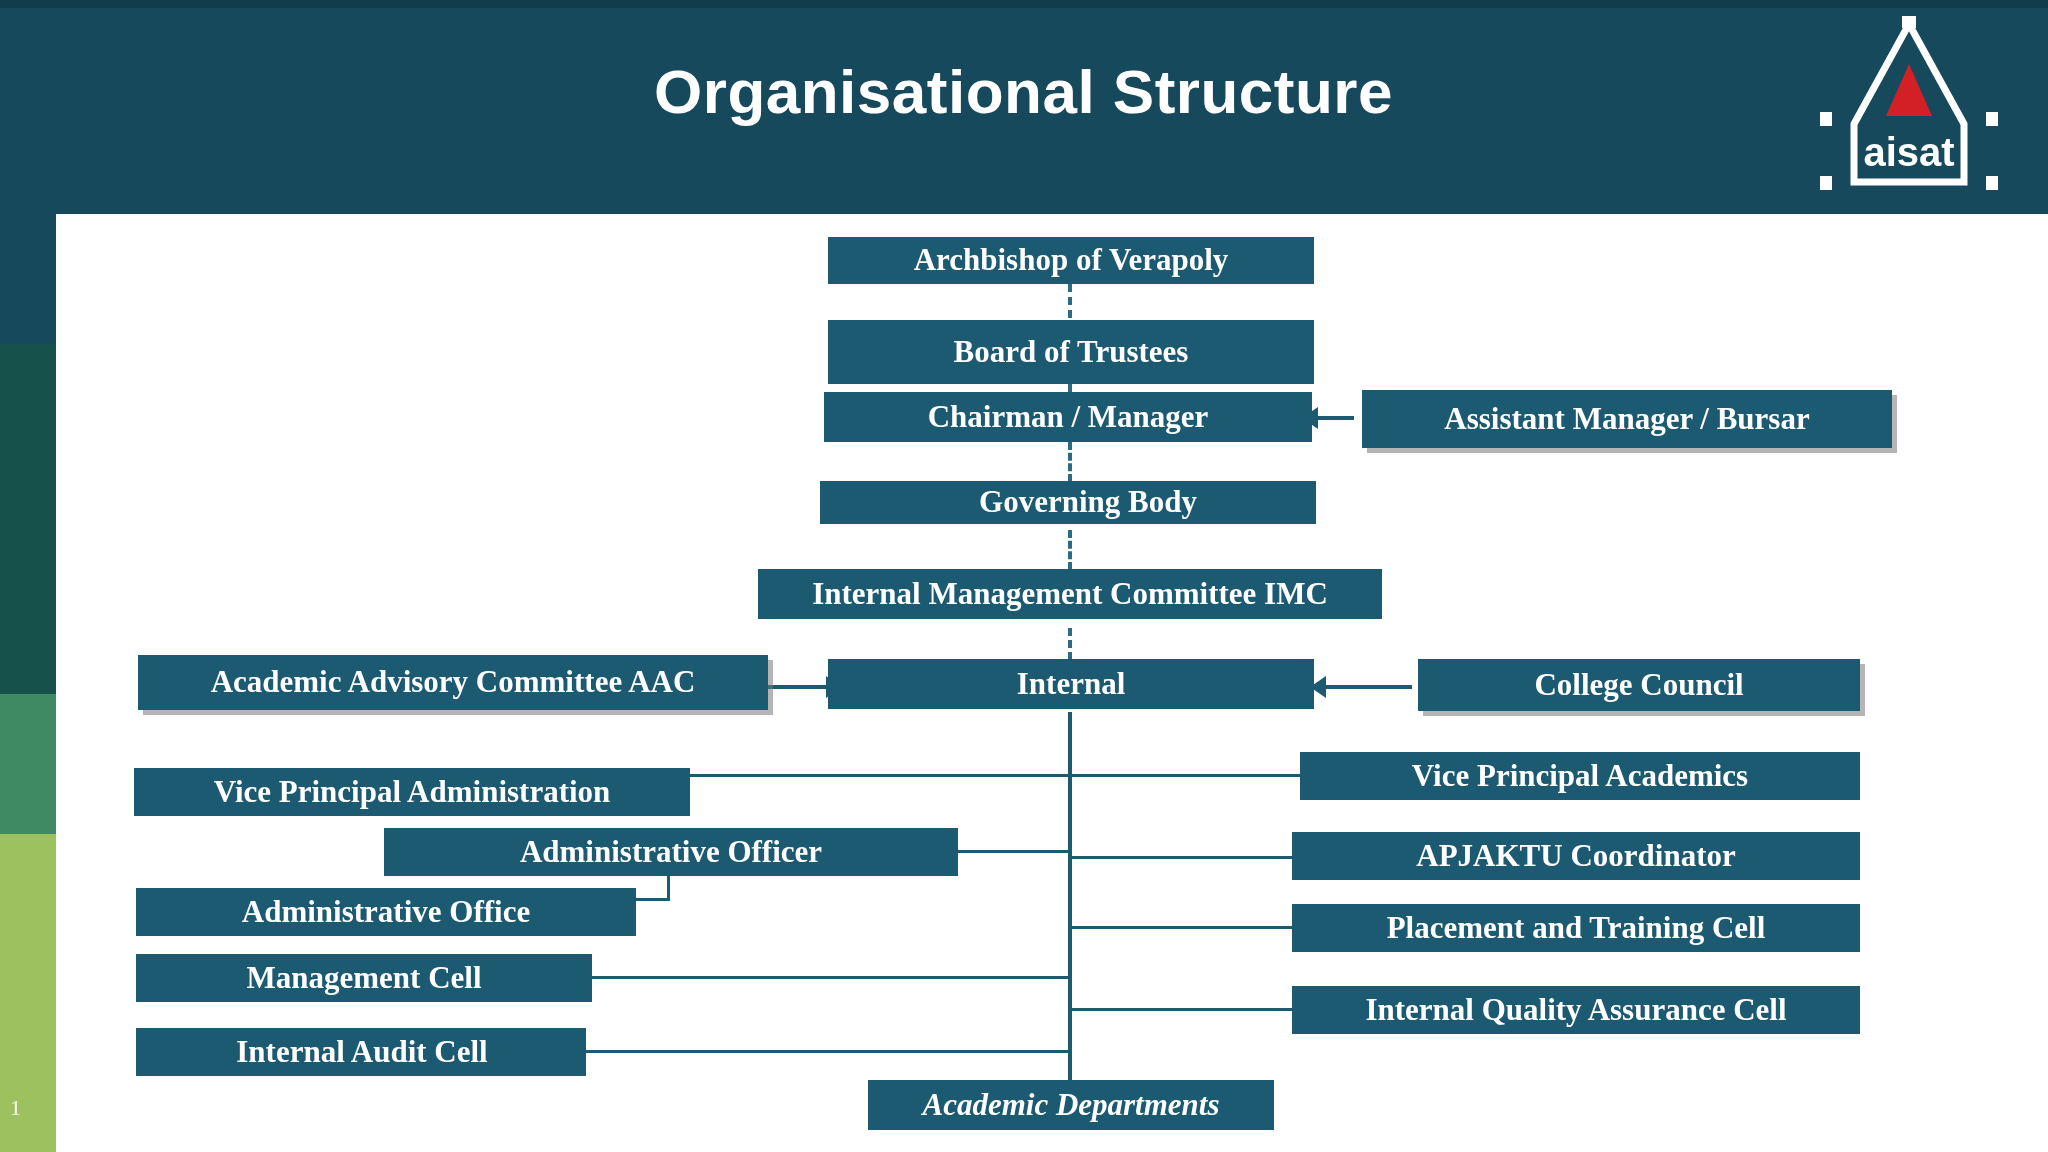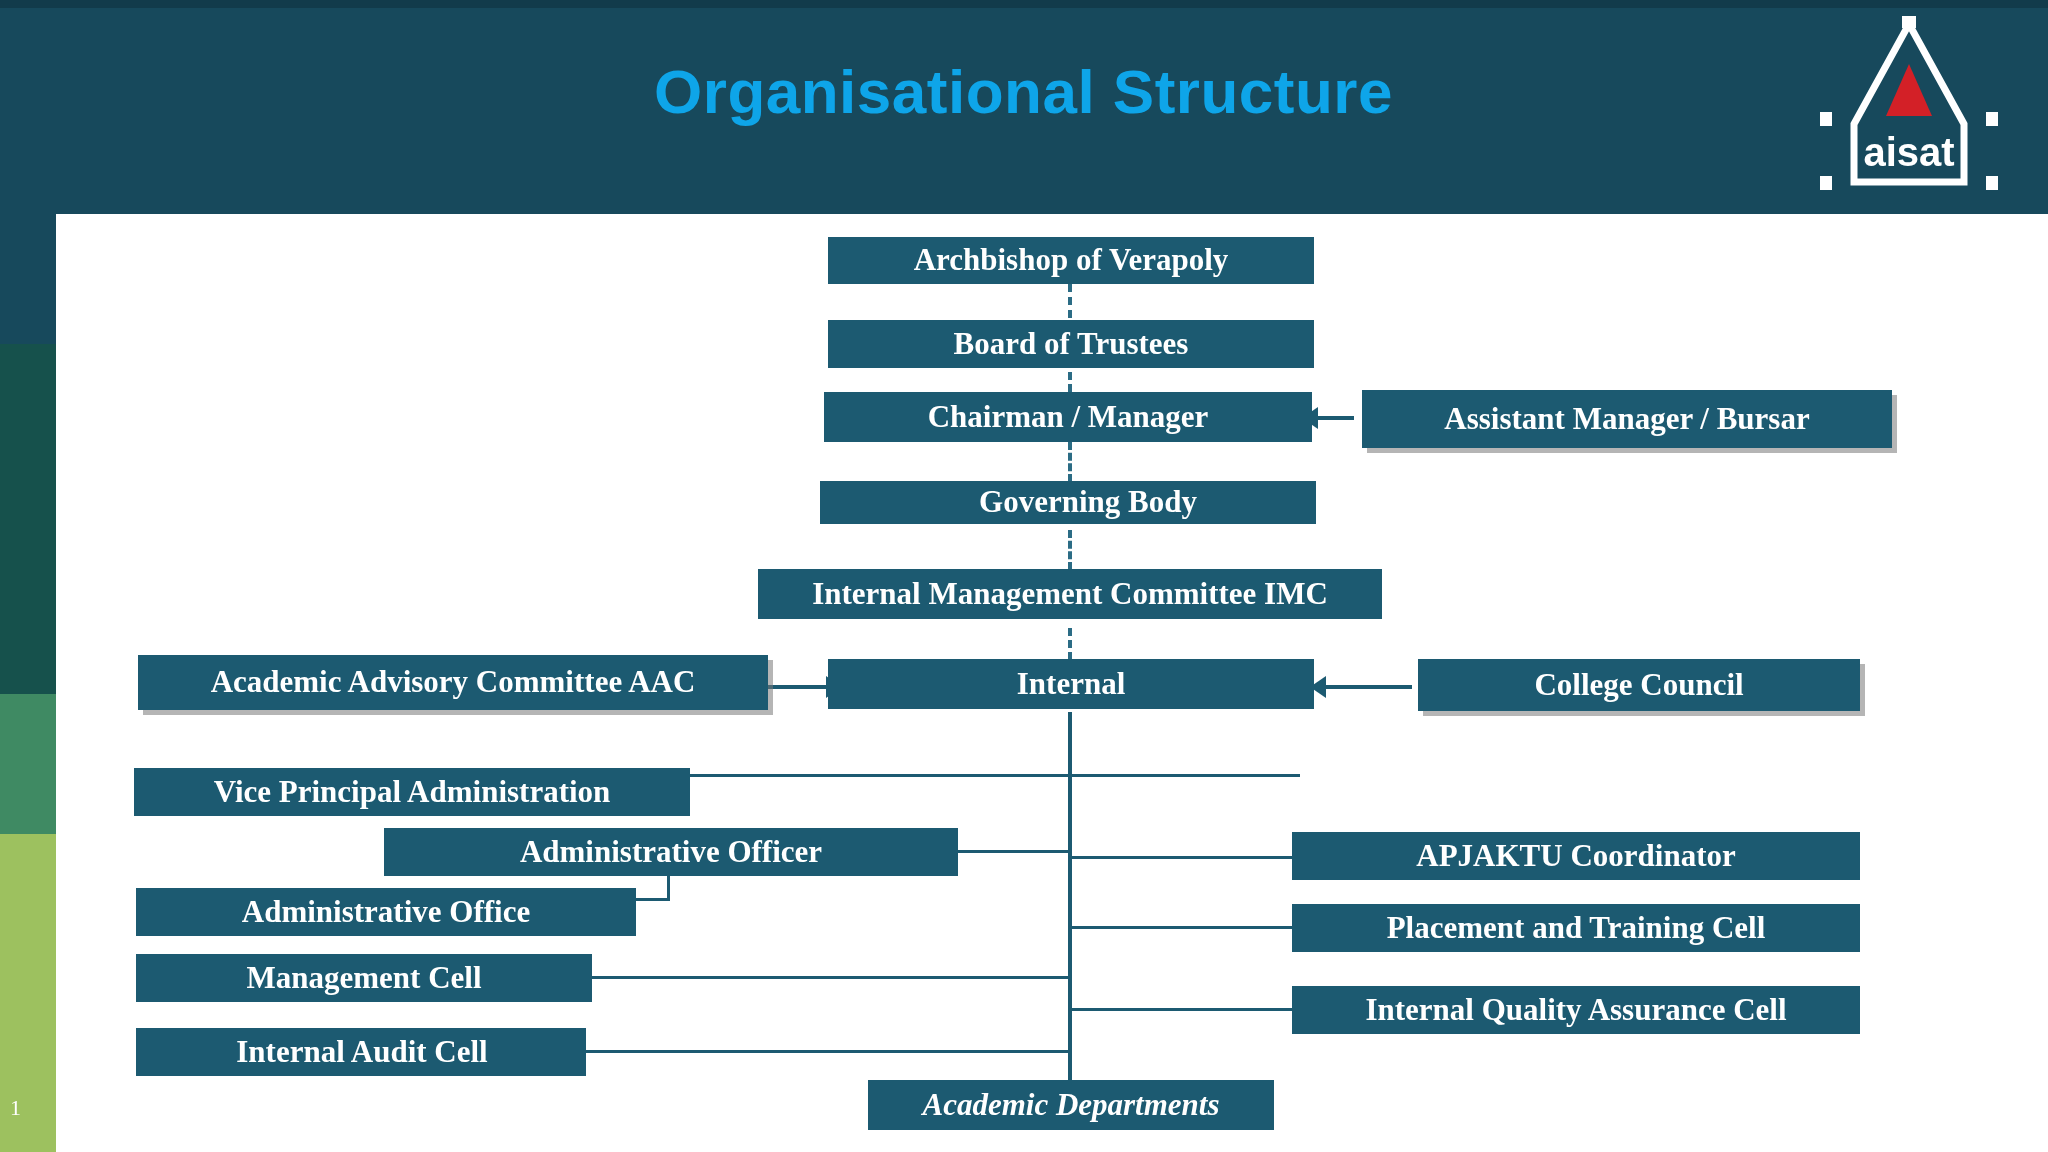--- a/index.html
+++ b/index.html
@@ -28,21 +28,21 @@
     position: absolute;
     left: 0; top: 0;
     width: 2048px; height: 8px;
     background: #123b4b;
   }
   .header-title {
     position: absolute;
     left: 0; top: 56px;
     width: 2047px;
     text-align: center;
-    color: #0ea5e9;
+    color: #ffffff;
     font-family: "Liberation Sans", sans-serif;
     font-weight: bold;
     font-size: 62px;
     letter-spacing: 0.5px;
   }
 
   
   .logo {
     position: absolute;
     right: 44px; top: 16px;
@@ -172,21 +172,21 @@
 
   <div class="line-h" style="left:1070px; top:774px; width:230px; height:3px;"></div>
   <div class="line-h" style="left:1070px; top:856px; width:224px; height:3px;"></div>
   <div class="line-h" style="left:1070px; top:926px; width:224px; height:3px;"></div>
   <div class="line-h" style="left:1070px; top:1008px; width:224px; height:3px;"></div>
 
   <div class="node" style="left:828px; top:237px; width:486px; height:47px;">
     <span>Archbishop of Verapoly</span>
   </div>
 
-  <div class="node" style="left:828px; top:320px; width:486px; height:48px;text-align:right;">
+  <div class="node" style="left:828px; top:320px; width:486px; height:64px;text-align:right;">
     <span>Board of Trustees</span>
   </div>
 
   <div class="node" style="left:824px; top:392px; width:488px; height:50px;">
     <span>Chairman / Manager</span>
   </div>
 
   <div class="node shadow" style="left:1362px; top:390px; width:530px; height:58px;">
     <span>Assistant Manager / Bursar</span>
   </div>
@@ -208,20 +208,23 @@
   </div>
 
   <div class="node shadow" style="left:1418px; top:659px; width:442px; height:52px;">
     <span>College Council</span>
   </div>
 
   <div class="node" style="left:134px; top:752px; width:556px; height:48px;margin-top:16px;">
     <span>Vice Principal Administration</span>
   </div>
 
+  <div class="node" style="left:1300px; top:752px; width:560px; height:48px;">
+    <span>Vice Principal Academics</span>
+  </div>
 
   <div class="node" style="left:384px; top:828px; width:574px; height:48px;">
     <span>Administrative Officer</span>
   </div>
 
   <div class="node" style="left:1292px; top:832px; width:568px; height:48px;">
     <span>APJAKTU Coordinator</span>
   </div>
 
   <div class="node" style="left:136px; top:888px; width:500px; height:48px;">

